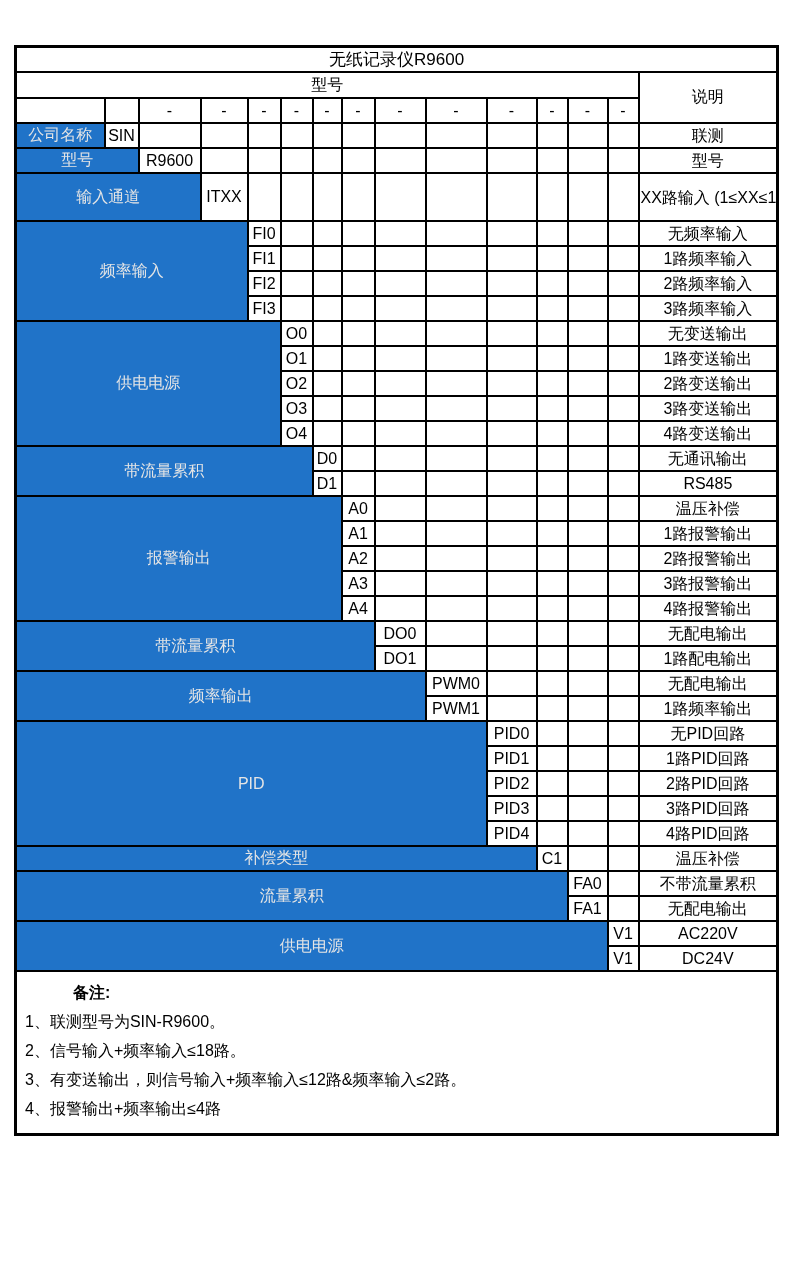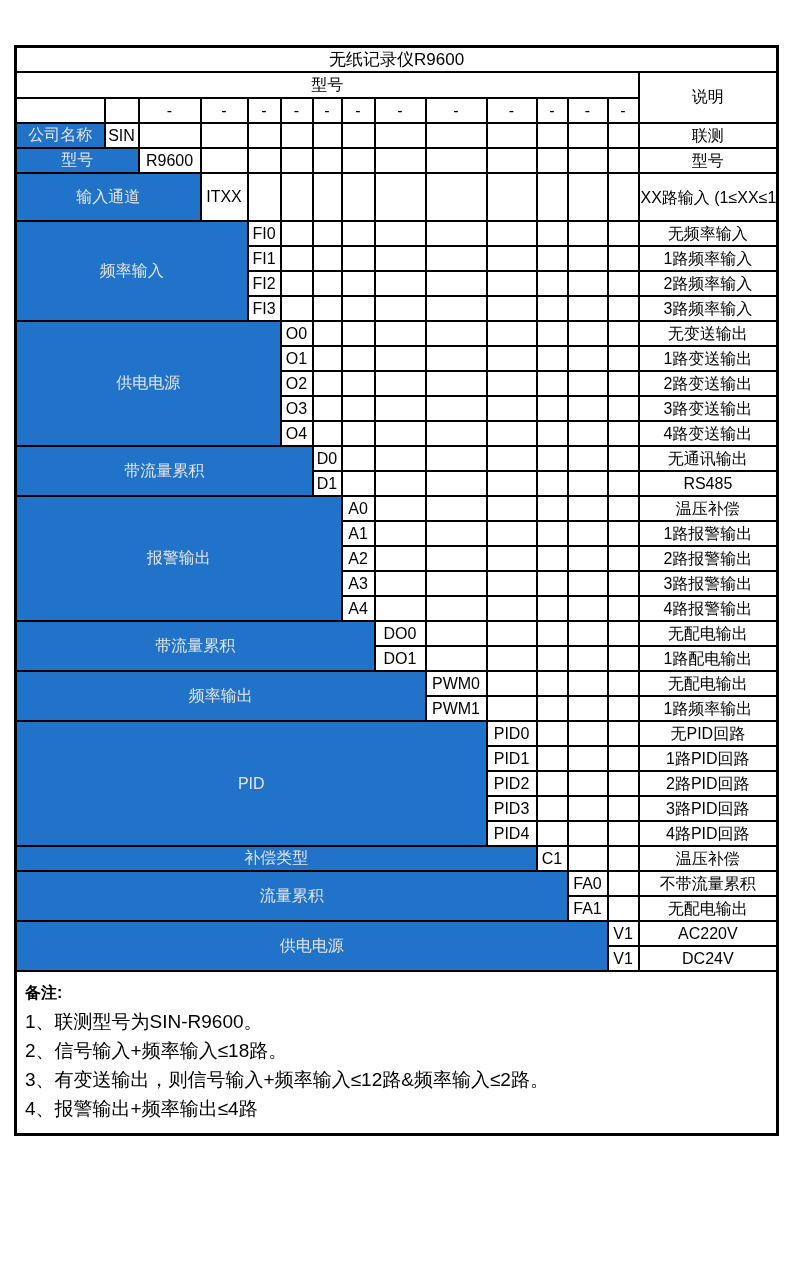--- a/index.html
+++ b/index.html
@@ -43,22 +43,22 @@
     color: #e5e5e5;
   }
   td.desc { white-space: pre-line; line-height: 21px; margin-top: 25px; }
   tr.notes-row td.notes {
     height: 160px;
     text-align: left;
     vertical-align: top;
     padding: 6px 10px 10px 8px;
     white-space: normal;
   }
-  .notes-heading { font-weight: bold; font-size: 16px; line-height: 29px; }
-  .note-line { font-size: 19px; line-height: 29px; }
+  .notes-heading { font-weight: bold; font-size: 16px; line-height: 29px; margin-left: 48px; }
+  .note-line { font-size: 16px; line-height: 29px; }
 </style>
 </head>
 <body>
 
 <div class="page">
   <div class="tbl-wrap">
     <table class="spec">
       <colgroup>
         <col style="width:89px">
           <col style="width:34px">

